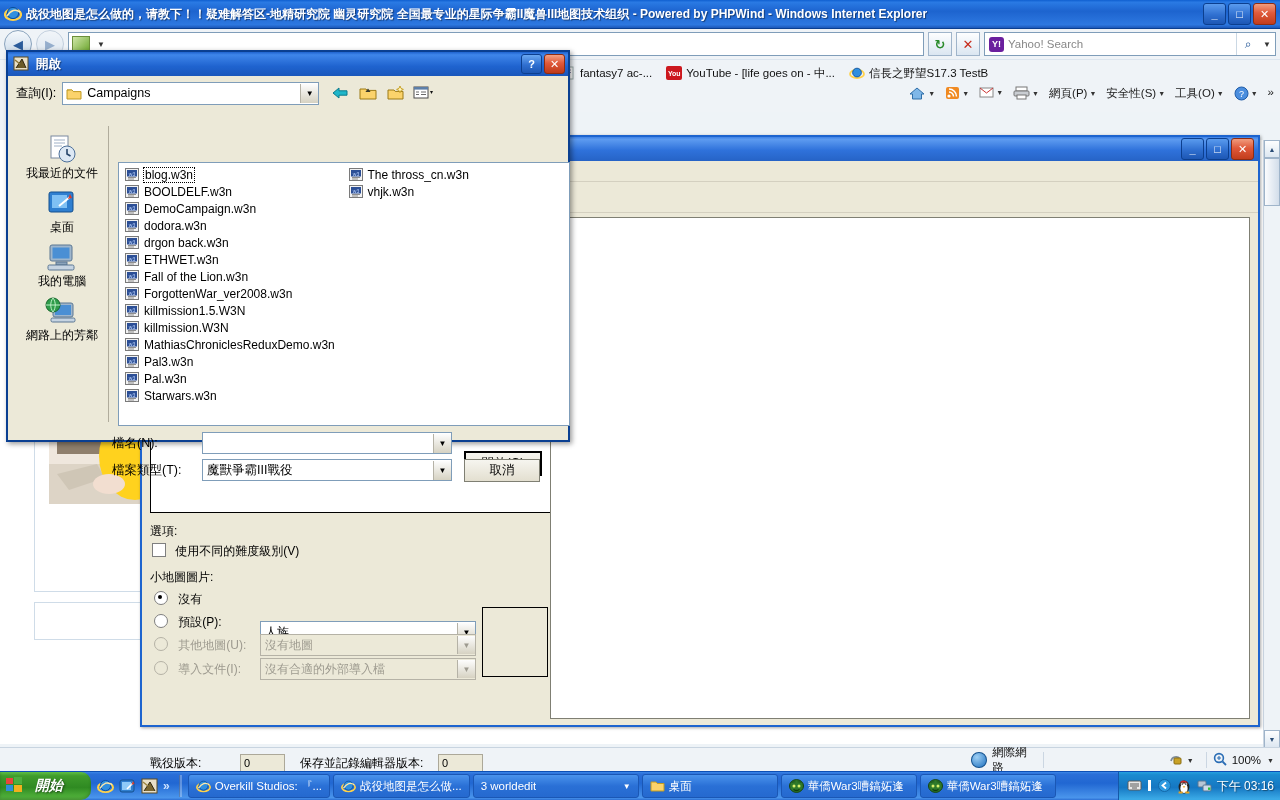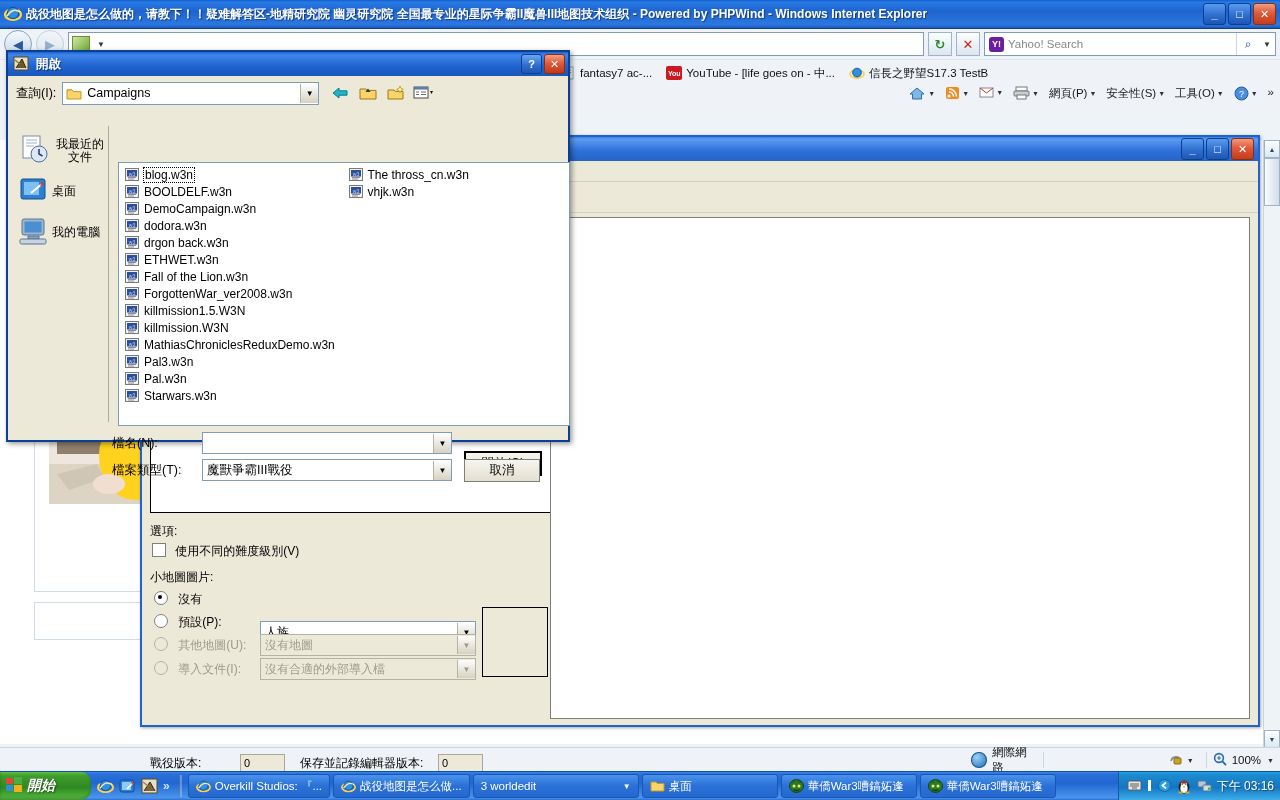--- a/index.html
+++ b/index.html
@@ -116,21 +116,21 @@
   .lookin-lbl{font-size:12.5px;margin-right:6px;}
   .lookin-combo{width:252px;height:21px;background:#fff;border:1px solid #7f9db9;display:flex;align-items:center;padding-left:3px;}
   .folder-ico{width:16px;height:13px;margin-right:5px;flex:0 0 auto;}
   .lookin-txt{font-size:12.5px;color:#000;flex:1 1 auto;}
   .combo-arr{width:17px;height:19px;background:linear-gradient(to bottom,#fdfdfd,#d6d2c2);border-left:1px solid #b5b2a6;
              display:flex;align-items:center;justify-content:center;font-size:8px;}
   .dlg-toolbar{display:flex;align-items:center;gap:6px;margin-left:10px;}
   .dt-btn{width:22px;height:20px;display:flex;align-items:center;justify-content:center;}
 
   .places{position:absolute;left:8px;top:74px;width:92px;height:296px;background:#ece9d8;border-right:1px solid #b0ac9c;}
-  .place{display:flex;flex-direction:row;align-items:center;margin-top:8px;}
+  .place{display:flex;flex-direction:column;align-items:center;margin-top:8px;}
   .place .pl-ico{width:36px;height:32px;margin-bottom:1px;}
   .place .pl-txt{font-size:12px;color:#000;text-align:center;line-height:13px;}
 
   .filelist{position:absolute;left:110px;top:110px;width:450px;height:262px;background:#fff;border:1px solid #7f9db9;overflow:hidden;}
   .fl-inner{position:relative;display:flex;flex-direction:column;flex-wrap:wrap;height:254px;padding:3px 0 0 3px;}
   .fitem{display:flex;align-items:center;height:17px;width:190px;padding-left:3px;}
   .fitem .fi{width:14px;height:13px;margin-right:5px;flex:0 0 auto;}
   .fitem .fn{font-size:12px;color:#000;white-space:nowrap;}
   .fitem.sel .fn{outline:1px dotted #000;padding:0 1px;}
 
@@ -139,21 +139,21 @@
   .brow .blbl{width:90px;font-size:12.5px;}
   .bcombo{width:244px;height:20px;background:#fff;border:1px solid #7f9db9;display:flex;align-items:center;padding-left:4px;font-size:12.5px;}
   .pbtn{width:74px;height:21px;border:1px solid #7f7f73;background:linear-gradient(to bottom,#f6f5ef,#e3dfd0);
         font-size:12.5px;display:flex;align-items:center;justify-content:center;margin-left:12px;}
   .pbtn.def{border:2px solid #000;margin-top:40px;}
 
   
   #taskbar{position:absolute;left:0;bottom:0;width:1280px;height:28px;
     background:linear-gradient(to bottom,#3b87e8 0%,#2b6fd8 7%,#2167d2 40%,#4a95ec 92%,#2c6fd4 100%);
     display:flex;align-items:center;border-top:1px solid #0d4fb5;}
-  #startbtn{width:86px;height:28px;display:flex;align-items:center;gap:4px;padding-left:5px;
+  #startbtn{width:86px;height:28px;display:flex;align-items:center;gap:12px;padding-left:5px;
     background:linear-gradient(to bottom,#5fbf45 0%,#3f9c2c 14%,#2f8a22 55%,#56b83f 96%);
     border-radius:0 10px 10px 0;box-shadow:inset 0 -2px 3px rgba(0,0,0,.2);}
   .start-txt{color:#fff;font-weight:bold;font-style:italic;font-size:14px;text-shadow:1px 1px 2px rgba(0,0,0,.5);}
   .ql{display:flex;align-items:center;gap:5px;padding:0 6px;height:28px;}
   .ql .qi{width:17px;height:17px;}
   .chev{color:#cfe3ff;font-size:12px;font-weight:bold;}
   .tb-sep{width:2px;height:22px;background:rgba(255,255,255,.28);border-left:1px solid rgba(0,0,0,.25);margin:0 3px;}
   .tasks{display:flex;align-items:center;gap:3px;flex:1 1 auto;padding-left:3px;overflow:hidden;}
   .task{height:22px;min-width:120px;max-width:170px;display:flex;align-items:center;gap:4px;padding:0 7px;border-radius:3px;
     background:linear-gradient(to bottom,#4a93ec,#2a70d6 50%,#2569cf);border:1px solid #1a57b5;}
@@ -502,20 +502,32 @@
       <div class="place">
         <span class="pl-ico">
           <svg width="36" height="32">
               <rect x="6" y="3" width="22" height="16" rx="2" fill="#9fb6cc" stroke="#5b7793"></rect>
               <rect x="8.5" y="5.5" width="17" height="11" fill="#4a8fd4"></rect>
               <rect x="12" y="20" width="11" height="3" fill="#8ba3ba" stroke="#5b7793"></rect>
               <rect x="4" y="23" width="26" height="5" rx="1.5" fill="#c6d4e2" stroke="#5b7793"></rect>
             </svg>
         </span>
         <span class="pl-txt">我的電腦</span>
+      </div>
+      <div class="place">
+        <span class="pl-ico">
+          <svg width="36" height="32">
+              <rect x="9" y="7" width="20" height="14" rx="2" fill="#9fb6cc" stroke="#5b7793"></rect>
+              <rect x="11" y="9" width="16" height="10" fill="#4a8fd4"></rect>
+              <rect x="7" y="22" width="24" height="4" rx="1.5" fill="#c6d4e2" stroke="#5b7793"></rect>
+              <circle cx="9" cy="9" r="7" fill="#2f9c4a" stroke="#16682c"></circle>
+              <path d="M2 9h14M9 2c3 4 3 10 0 14M9 2c-3 4-3 10 0 14" stroke="#bff0c7" fill="none"></path>
+            </svg>
+        </span>
+        <span class="pl-txt">網路上的芳鄰</span>
       </div>
     </div>
 
     <div class="filelist">
       <div class="fl-inner" id="file-items">
           <div class="fitem sel">
             <span class="fi"><svg width="14" height="13">
                 <rect x="0.5" y="0.5" width="13" height="12" fill="#f2f2f2" stroke="#7a7a7a"></rect>
                 <rect x="2" y="2" width="10" height="6.5" fill="#2c4f96"></rect>
                 <path d="M3 9.5h8M3 11h6" stroke="#8e8e8e"></path>

